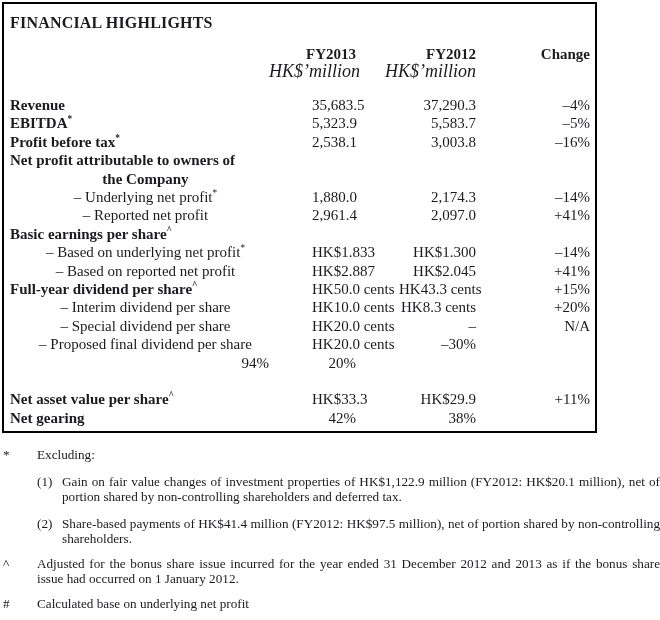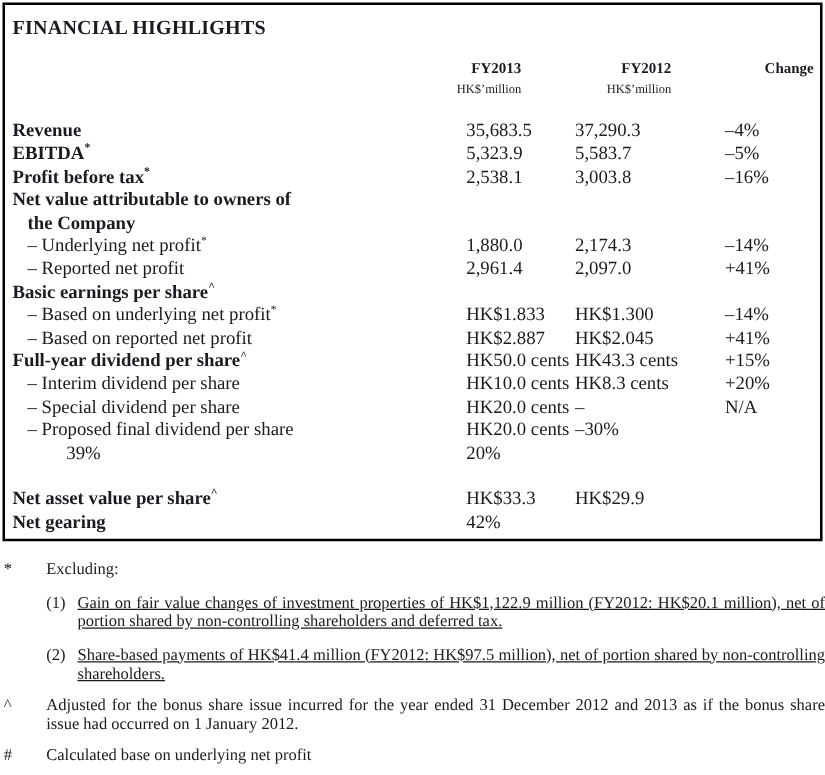--- a/index.html
+++ b/index.html
@@ -8,69 +8,69 @@
     background: #ffffff;
     width: 660px;
     height: 620px;
     overflow: hidden;
     font-family: "Liberation Serif", serif;
     color: #1a1a20;
   }
   .box {
     box-sizing: border-box;
     margin: 2px 2px 0 2px;
-    width: 656px;
+    width: 595px;
     height: 431px;
     border: 2px solid #000000;
     padding: 9px 5px 0 6px;
     overflow: hidden;
   }
   .title {
     font-weight: bold;
     font-size: 16px;
     line-height: 20px;
     letter-spacing: 0.2px;
   }
   .grid-row {
     display: grid;
     grid-template-columns: 1fr 87px 120px 114px;
   }
   .head { margin-top: 13px; }
   .hcol { text-align: right; }
-  .hlabel { font-weight: bold; font-size: 12px; line-height: 17px; font-family: Liberation Serif, serif; }
-  .hsub   { font-size: 10px; line-height: 17px; }
+  .hlabel { font-weight: bold; font-size: 15px; line-height: 17px; font-family: Liberation Serif, serif; }
+  .hsub   { font-style: italic; font-size: 18px; line-height: 17px; }
   .rows { margin-top: 16px; }
   .trow {
     display: grid;
     grid-template-columns: 1fr 87px 120px 114px;
     font-size: 15px;
     line-height: 18.4px;
   }
   .trow.spacer { height: 18.4px; }
   .lab { white-space: nowrap; }
   .lab.b { font-weight: bold; font-family: Liberation Serif, serif; }
-  .lab.ind { padding-left: 12px; }
-  .val { text-align: left; white-space: nowrap; margin-left: 43px; }
+  .lab.ind { padding-left: 12px; text-align: center; }
+  .val { text-align: right; white-space: nowrap; margin-left: 43px; }
   sup {
     font-size: 62%;
     line-height: 0;
     vertical-align: super;
   }
   .footnotes {
     margin: 14px 0 0 3px;
     font-size: 13.2px;
     line-height: 15.5px;
   }
   .fn { display: flex; margin-bottom: 9px; }
   .fn-marker { flex: 0 0 34px; }
   .fn-body { flex: 1; }
   .fn-text { text-align: justify; }
   .fn-sub { display: flex; margin-top: 11px; }
   .fn-num { flex: 0 0 25px; }
-  .fn-sub-text { flex: 1; text-align: justify; text-decoration: underline; }
+  .fn-sub-text { flex: 1; text-align: justify; }
 </style>
 </head>
 <body>
 
 <div class="box">
   <div class="title">FINANCIAL HIGHLIGHTS</div>
 
   <div class="head grid-row">
     <div></div>
     <div class="hcol">
@@ -99,21 +99,21 @@
         <div class="val">5,583.7</div>
         <div class="val">–5%</div>
       </div>
       <div class="trow">
         <div class="lab b">Profit before tax<sup>*</sup></div>
         <div class="val">2,538.1</div>
         <div class="val">3,003.8</div>
         <div class="val">–16%</div>
       </div>
       <div class="trow">
-        <div class="lab b">Net value attributable to owners of</div>
+        <div class="lab b">Net profit attributable to owners of</div>
         <div class="val"></div>
         <div class="val"></div>
         <div class="val"></div>
       </div>
       <div class="trow">
         <div class="lab b ind">the Company</div>
         <div class="val"></div>
         <div class="val"></div>
         <div class="val"></div>
       </div>
@@ -164,33 +164,35 @@
         <div class="val">HK20.0 cents</div>
         <div class="val">–</div>
         <div class="val">N/A</div>
       </div>
       <div class="trow">
         <div class="lab ind">– Proposed final dividend per share</div>
         <div class="val">HK20.0 cents</div>
         <div class="val">–30%</div>
       </div>
       <div class="trow">
-        <div class="val">39%</div>
+        <div class="val">94%</div>
         <div class="val">20%</div>
         <div class="val"></div>
       </div>
       <div class="trow spacer"></div>
       <div class="trow">
         <div class="lab b">Net asset value per share<sup>^</sup></div>
         <div class="val">HK$33.3</div>
         <div class="val">HK$29.9</div>
+        <div class="val">+11%</div>
       </div>
       <div class="trow">
         <div class="lab b">Net gearing</div>
         <div class="val">42%</div>
+        <div class="val">38%</div>
         <div class="val"></div>
       </div>
     </div>
 </div>
 
 <div class="footnotes">
     <div class="fn">
       <div class="fn-marker">*</div>
       <div class="fn-body">
         <div class="fn-text">Excluding:</div>

